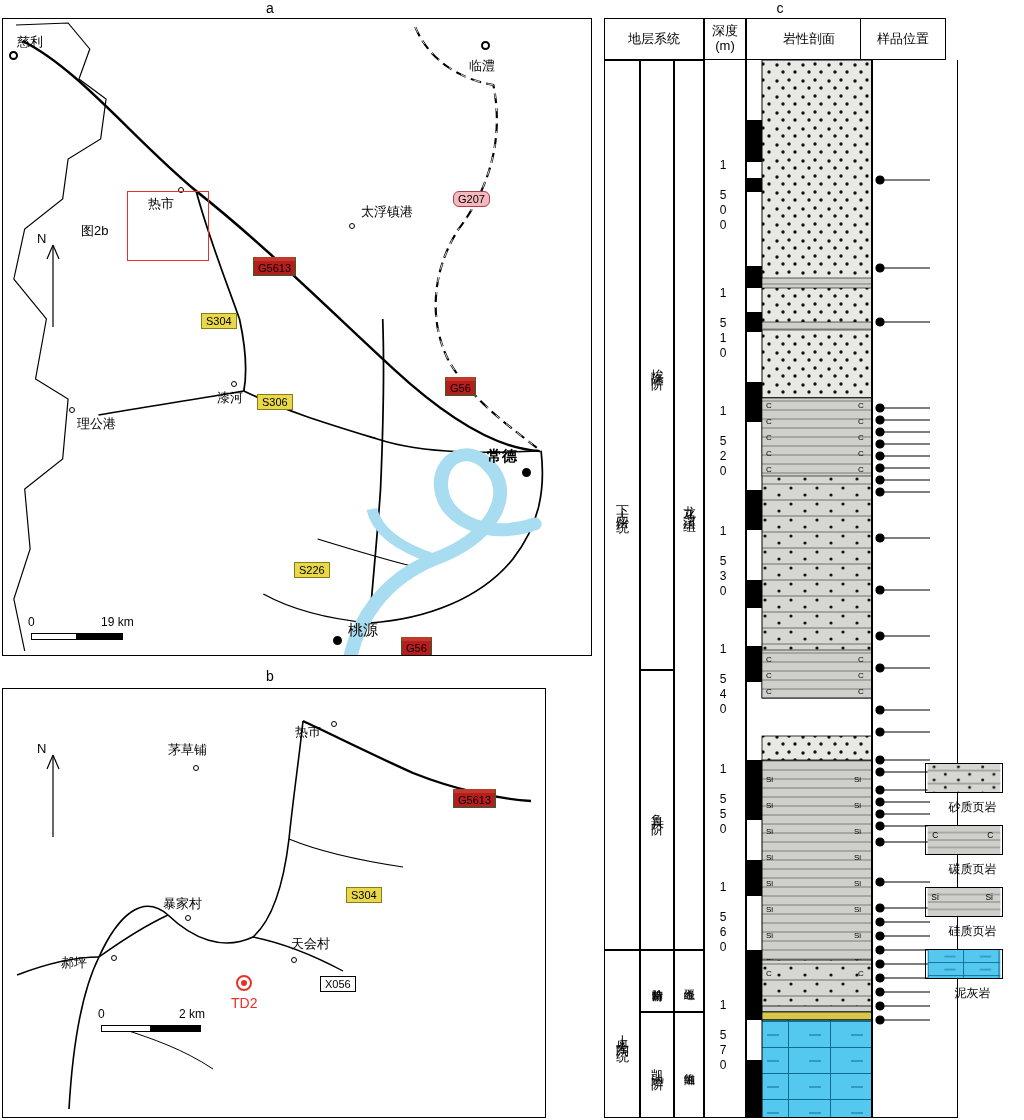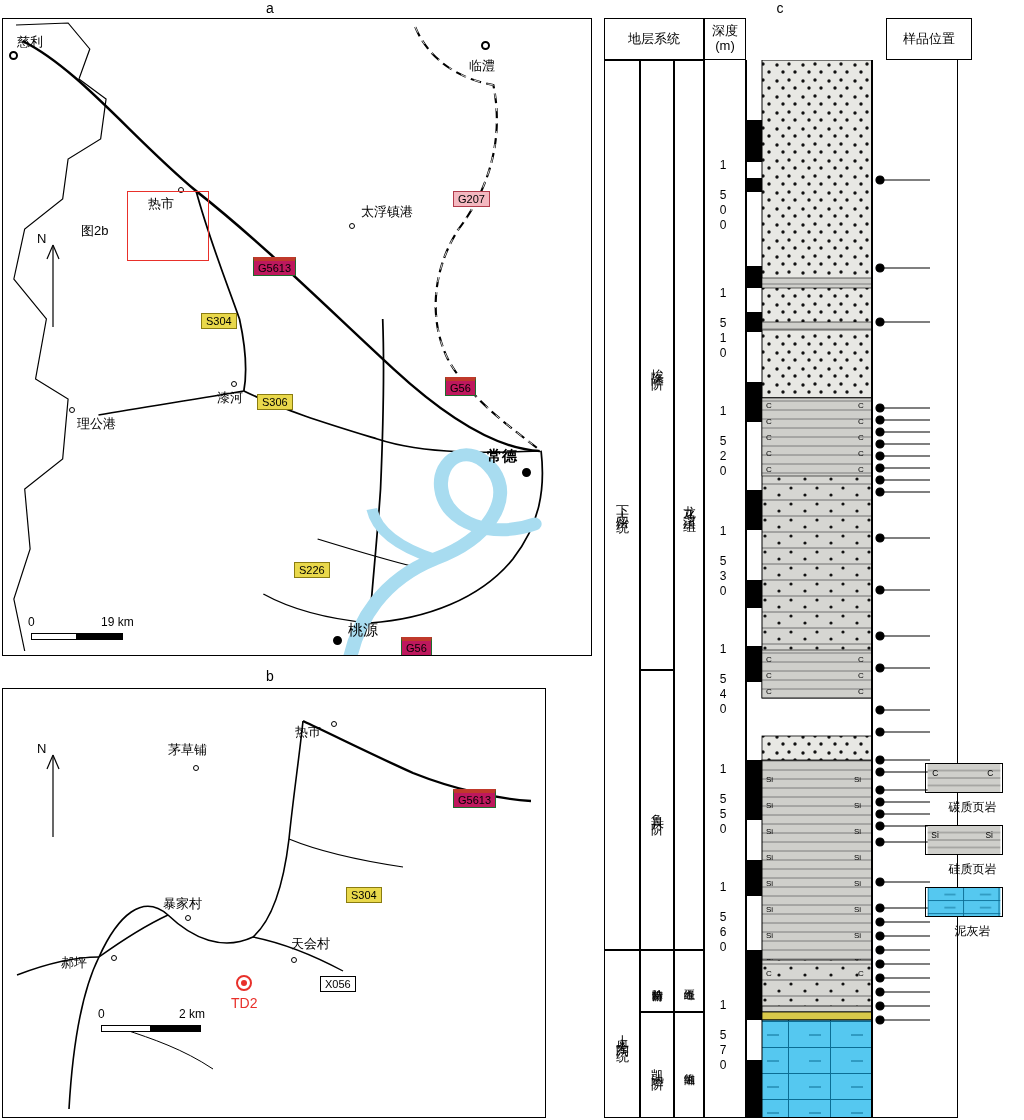--- a/index.html
+++ b/index.html
@@ -16,21 +16,21 @@
   .svgfill{position:absolute;left:0;top:0;width:100%;height:100%;}
   .place{position:absolute;font-size:13px;white-space:nowrap;}
   .city-dot{position:absolute;width:9px;height:9px;border-radius:50%;
             border:2px solid #000;background:#fff;box-sizing:border-box;}
   .city-dot.solid{background:#000;}
   .small-dot{position:absolute;width:6px;height:6px;border-radius:50%;
             border:1.5px solid #000;background:#fff;box-sizing:border-box;}
   .rd{position:absolute;font-size:11px;padding:1px 4px;box-sizing:border-box;
       white-space:nowrap;border:1px solid #000;}
   .rd-s{background:#e9d84b;border-color:#8a7c10;}
-  .rd-g{background:#be185d;border-color:#1d6b2c;border-top:4px solid #c0392b;}
+  .rd-g{background:#b91c1c;border-color:#1d6b2c;border-top:4px solid #c0392b;}
   .rd-p{background:#f4b8c0;border-color:#b03a4a;}
   .rd-w{background:#fff;border-color:#000;}
   .redbox{position:absolute;border:1.6px solid #e8302a;}
   .scalebar{position:absolute;}
   .scalebar .bar{position:absolute;height:7px;border:1px solid #000;box-sizing:border-box;}
   .scalebar .lbl{position:absolute;font-size:12px;}
   .northarrow{position:absolute;font-size:13px;}
   
   #col-c{position:absolute;left:556px;top:18px;width:360px;height:1100px;margin-left:48px;}
   .hdrcell{position:absolute;border:1px solid #000;box-sizing:border-box;
@@ -96,21 +96,21 @@
 
   <div class="city-dot solid" style="left:519px;top:449px;"></div>
   <div class="place" style="left:484px;top:428px;font-size:15px;font-weight:bold;">常德</div>
 
   <div class="city-dot solid" style="left:330px;top:617px;"></div>
   <div class="place" style="left:345px;top:602px;font-size:15px;">桃源</div>
 
   <div class="place" style="left:78px;top:170px;margin-top:33px;">图2b</div>
   <div class="redbox" style="left:124px;top:172px;width:80px;height:68px;"></div>
 
-  <div class="rd rd-p" style="left:450px;top:172px;">G207</div>
+  <div class="rd rd-p" style="left:450px;top:172px;border-radius:6px;">G207</div>
   <div class="rd rd-g" style="left:250px;top:238px;">G5613</div>
   <div class="rd rd-s" style="left:198px;top:294px;">S304</div>
   <div class="rd rd-s" style="left:254px;top:375px;">S306</div>
   <div class="rd rd-g" style="left:442px;top:358px;">G56</div>
   <div class="rd rd-s" style="left:291px;top:543px;">S226</div>
   <div class="rd rd-g" style="left:398px;top:618px;">G56</div>
 
   <div class="northarrow" style="left:34px;top:212px;">
     <span>N</span>
     <svg width="26" height="86" viewBox="0 0 26 86" style="position:absolute;left:6px;top:12px;">
@@ -180,21 +180,22 @@
   </div>
 </div>
 
 <div id="col-c">
 
   <div class="hdrcell" style="left:0;top:0;width:100px;height:42px;">地层系统</div>
   <div class="hdrcell" style="left:100px;top:0;width:42px;height:42px;flex-direction:column;">
     <span>深度</span>
     <span>(m)</span>
   </div>
-  <div class="hdrcell" style="left:282px;top:0;width:86px;height:42px;">样品位置</div>
+  <div class="hdrcell" style="left:142px;top:0;width:126px;height:42px;">岩性剖面</div>
+  <div class="hdrcell" style="left:256px;top:0;width:86px;height:42px;">样品位置</div>
 
   <div class="vcell" style="left:0;top:42px;width:36px;height:890px;">
     <span class="vtext">下志留统</span>
   </div>
   <div class="vcell" style="left:0;top:932px;width:36px;height:168px;">
     <span class="vtext">上奥陶统</span>
   </div>
 
   <div class="vcell" style="left:36px;top:42px;width:34px;height:610px;">
     <span class="vtext">埃隆阶</span>
@@ -504,20 +505,26 @@
         <rect width="38" height="14" fill="#55c8f0"></rect>
         <line x1="0" y1="13.5" x2="38" y2="13.5" stroke="#0b6d94" stroke-width="1"></line>
         <line x1="0.5" y1="0" x2="0.5" y2="14" stroke="#0b6d94" stroke-width="1"></line>
         <line x1="18" y1="7" x2="30" y2="7" stroke="#0b6d94" stroke-width="1"></line>
       </pattern>
     </defs>
   </svg>
 
   <div class="leg-item">
     <svg class="leg-swatch" viewBox="0 0 78 30">
+        <rect width="78" height="30" fill="url(#l-sandsh)"></rect>
+      </svg>
+    <div class="leg-cap">砂质页岩</div>
+  </div>
+  <div class="leg-item">
+    <svg class="leg-swatch" viewBox="0 0 78 30">
       <rect width="78" height="30" fill="url(#l-shale)"></rect>
       <text x="5" y="13" font-size="9" font-family="Liberation Sans, sans-serif">C</text>
       <text x="64" y="13" font-size="9" font-family="Liberation Sans, sans-serif">C</text>
     </svg>
     <div class="leg-cap">碳质页岩</div>
   </div>
   <div class="leg-item">
     <svg class="leg-swatch" viewBox="0 0 78 30">
       <rect width="78" height="30" fill="url(#l-shale)"></rect>
       <text x="4" y="13" font-size="9" font-family="Liberation Sans, sans-serif">Si</text>

